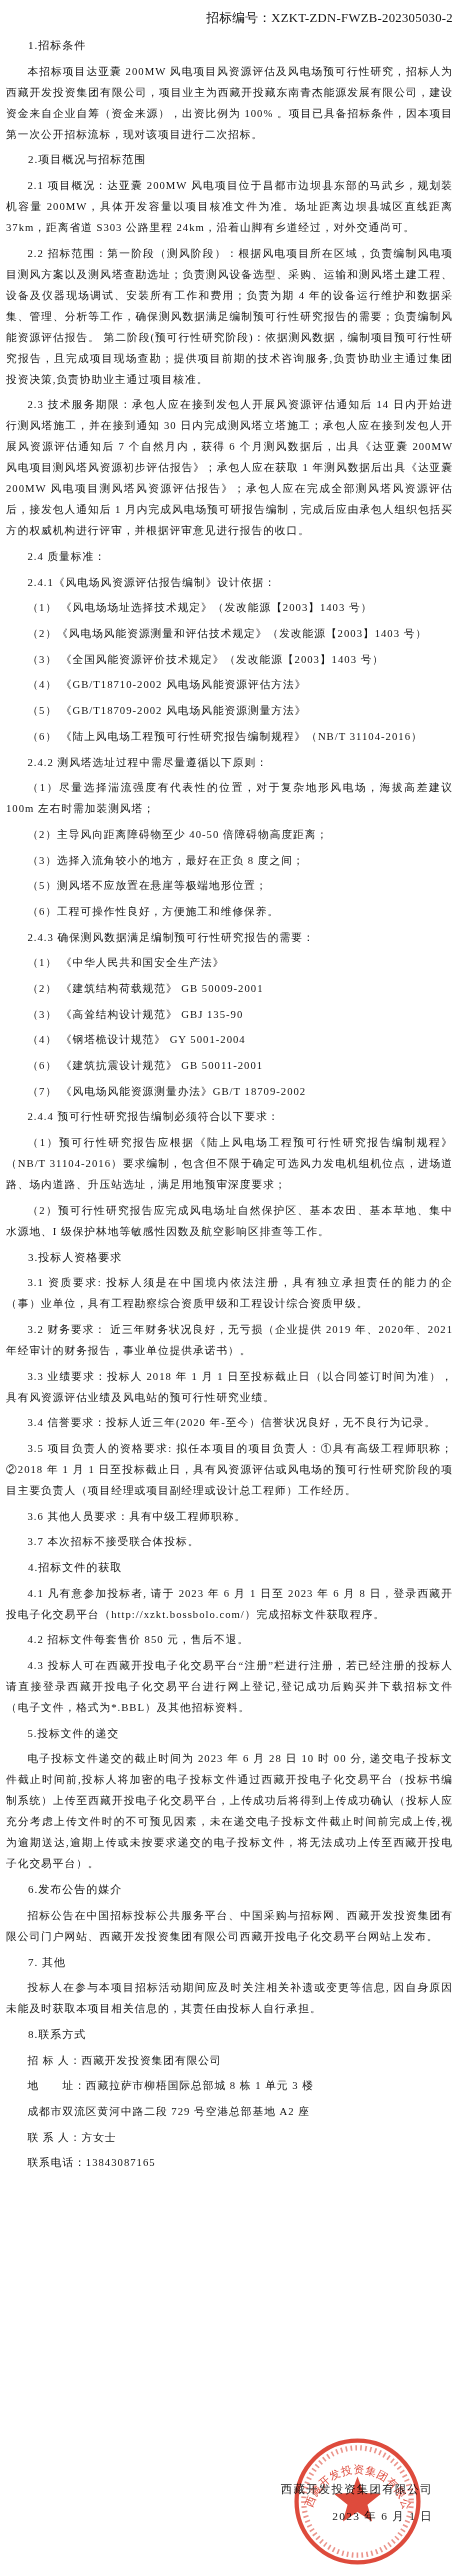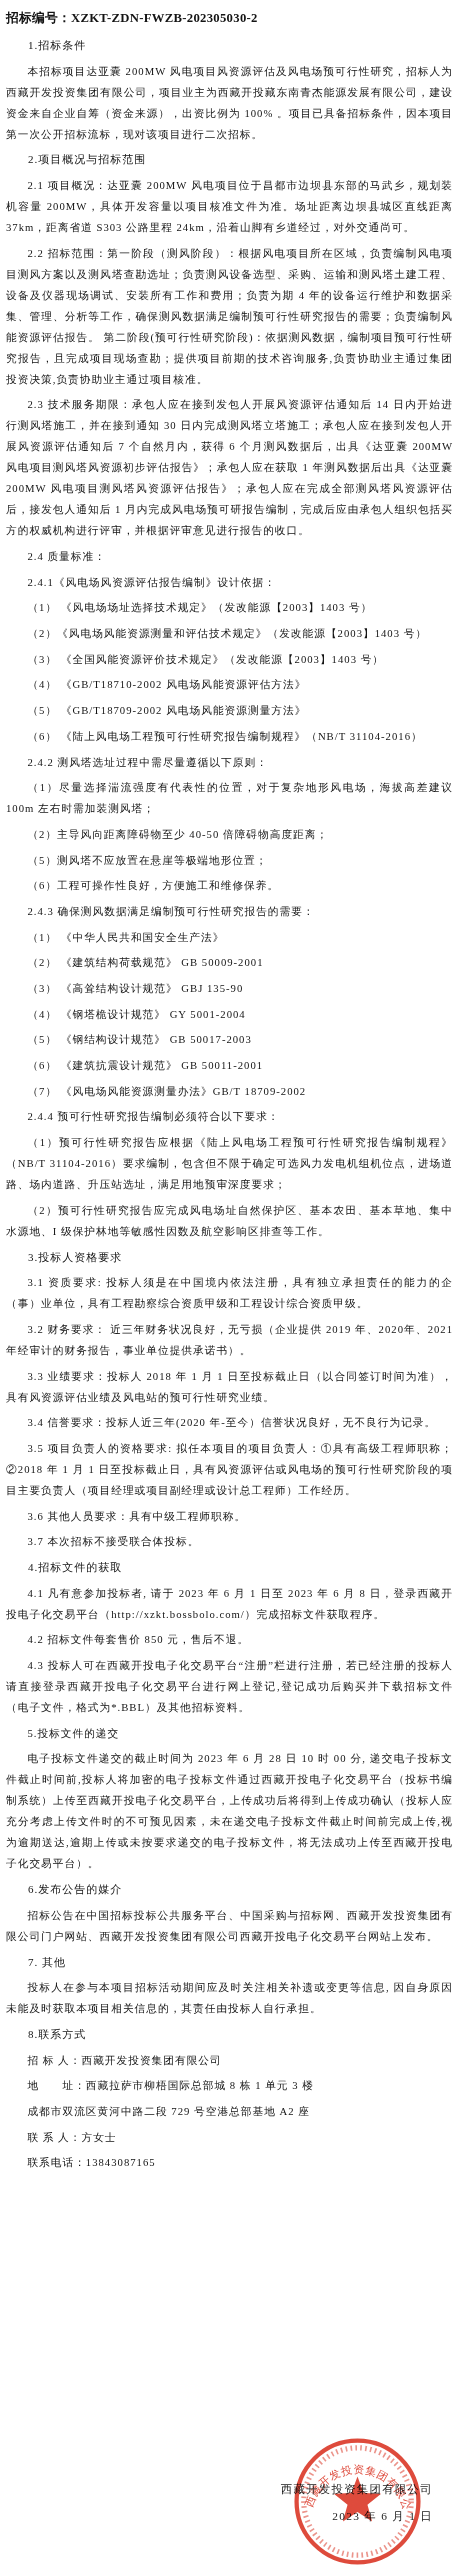--- a/index.html
+++ b/index.html
@@ -12,23 +12,23 @@
     color: #141414;
   }
   .doc {
     padding: 5.3px 8px 0 6px;
     font-size: 10.7px;
     line-height: 21px;
     letter-spacing: 1px;
     text-align: justify;
   }
   .tender-no {
-    text-align: left;
+    text-align: right;
     font-size: 12.7px;
-    font-weight: 700;
+    font-weight: 400;
     letter-spacing: 0.3px;
     line-height: 23px;
     margin: 1.3px 0 5.3px 0;
   }
   .blk { margin: 0 0 4.7px 0; }
   .p { text-indent: 2em; }
   .h { text-indent: 2em; font-weight: normal; font-size: 11px; }
   .sig {
     position: absolute;
     right: 28px;
@@ -68,28 +68,28 @@
         <div class="blk p">2.4.1《风电场风资源评估报告编制》设计依据：</div>
         <div class="blk p">（1） 《风电场场址选择技术规定》（发改能源【2003】1403 号）</div>
         <div class="blk p">（2）《风电场风能资源测量和评估技术规定》（发改能源【2003】1403 号）</div>
         <div class="blk p">（3） 《全国风能资源评价技术规定》（发改能源【2003】1403 号）</div>
         <div class="blk p">（4） 《GB/T18710-2002 风电场风能资源评估方法》</div>
         <div class="blk p">（5） 《GB/T18709-2002 风电场风能资源测量方法》</div>
         <div class="blk p">（6） 《陆上风电场工程预可行性研究报告编制规程》（NB/T 31104-2016）</div>
         <div class="blk p">2.4.2 测风塔选址过程中需尽量遵循以下原则：</div>
         <div class="blk p">（1）尽量选择湍流强度有代表性的位置，对于复杂地形风电场，海拔高差建议 100m 左右时需加装测风塔；</div>
         <div class="blk p">（2）主导风向距离障碍物至少 40-50 倍障碍物高度距离；</div>
+        <div class="blk p">（3）选择入流角较小的地方，最好在正负 8 度之间；</div>
         <div class="blk p">（5）测风塔不应放置在悬崖等极端地形位置；</div>
         <div class="blk p">（6）工程可操作性良好，方便施工和维修保养。</div>
         <div class="blk p">2.4.3 确保测风数据满足编制预可行性研究报告的需要：</div>
         <div class="blk p">（1） 《中华人民共和国安全生产法》</div>
         <div class="blk p">（2） 《建筑结构荷载规范》  GB 50009-2001</div>
         <div class="blk p">（3） 《高耸结构设计规范》  GBJ 135-90</div>
         <div class="blk p">（4） 《钢塔桅设计规范》   GY 5001-2004</div>
-        <div class="blk p">（5） 《钢结构设计规范》   GB 50017-2003</div>
         <div class="blk p">（6） 《建筑抗震设计规范》  GB 50011-2001</div>
         <div class="blk p">（7） 《风电场风能资源测量办法》GB/T 18709-2002</div>
         <div class="blk p">2.4.4 预可行性研究报告编制必须符合以下要求：</div>
         <div class="blk p">（1）预可行性研究报告应根据《陆上风电场工程预可行性研究报告编制规程》（NB/T 31104-2016）要求编制，包含但不限于确定可选风力发电机组机位点，进场道路、场内道路、升压站选址，满足用地预审深度要求；</div>
         <div class="blk p">（2）预可行性研究报告应完成风电场址自然保护区、基本农田、基本草地、集中水源地、I 级保护林地等敏感性因数及航空影响区排查等工作。</div>
         <div class="blk h">3.投标人资格要求</div>
         <div class="blk p">3.1 资质要求: 投标人须是在中国境内依法注册，具有独立承担责任的能力的企（事）业单位，具有工程勘察综合资质甲级和工程设计综合资质甲级。</div>
         <div class="blk p">3.2 财务要求： 近三年财务状况良好，无亏损（企业提供 2019 年、2020年、2021 年经审计的财务报告，事业单位提供承诺书）。</div>
         <div class="blk p">3.3 业绩要求：投标人 2018 年 1 月 1 日至投标截止日（以合同签订时间为准），具有风资源评估业绩及风电站的预可行性研究业绩。</div>
         <div class="blk p">3.4 信誉要求：投标人近三年(2020 年-至今）信誉状况良好，无不良行为记录。</div>

